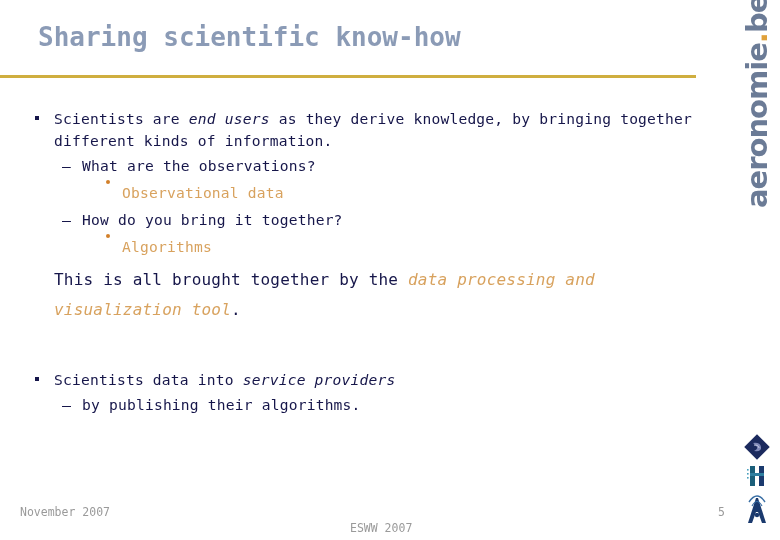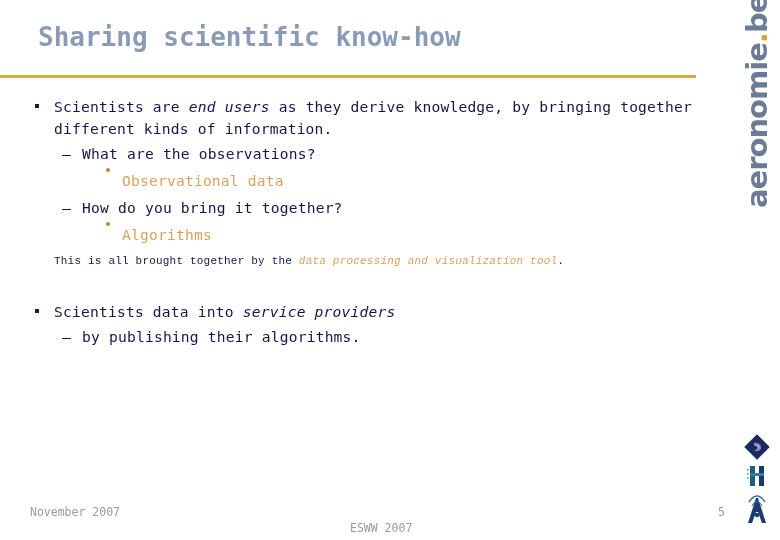--- a/index.html
+++ b/index.html
@@ -78,21 +78,21 @@
     top: 92px;
     width: 676px;
   }
   .lvl1 {
     position: relative;
     padding-left: 28px;
     color: #16164a;
     font-size: 14.6px;
     line-height: 22px;
     letter-spacing: 0.2px;
-    margin: 4px 0 0 0;
+    margin: 16px 0 0 0;
   }
   .lvl1 > .bullet1 {
     position: absolute;
     left: 9px;
     top: 8px;
     width: 4px;
     height: 4px;
     background: #16164a;
   }
   .lvl2 {
@@ -126,24 +126,23 @@
     width: 4px;
     height: 4px;
     background: #d2802a;
     border-radius: 50%;
     font-style: normal;
   }
   .para2 {
     position: relative;
     padding-left: 28px;
     color: #16164a;
-    font-size: 11px;
-    line-height: 16px;
-    letter-spacing: 0.2px;
-    font-family: Liberation Mono, monospace;
+    font-size: 16px;
+    line-height: 30px;
+    letter-spacing: 0.2px;
   }
   .ital { font-style: italic; }
   .hl {
     color: #d8a25e;
     font-style: italic;
   }
   .gap-sm { height: 5px; }
   .gap-lg { height: 28px; }
 
   
@@ -152,21 +151,21 @@
     left: 0;
     top: 505px;
     width: 780px;
     height: 22px;
     font-family: "DejaVu Sans Mono", "Liberation Mono", monospace;
     font-size: 11.5px;
     color: #9a9a9a;
   }
   .footer-date {
     position: absolute;
-    left: 30px;
+    left: 20px;
     top: 0;
   }
   .footer-center {
     position: absolute;
     left: 350px;
     top: 16px;
   }
   .footer-page {
     position: absolute;
     left: 718px;

